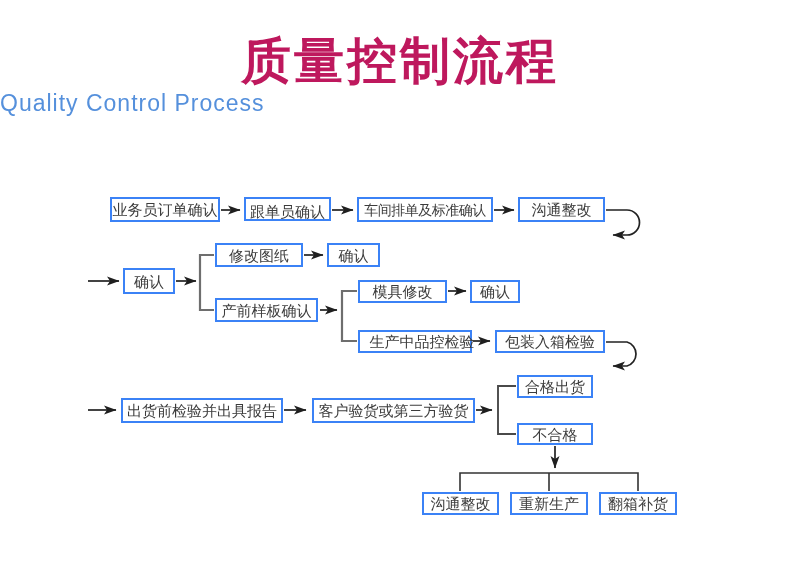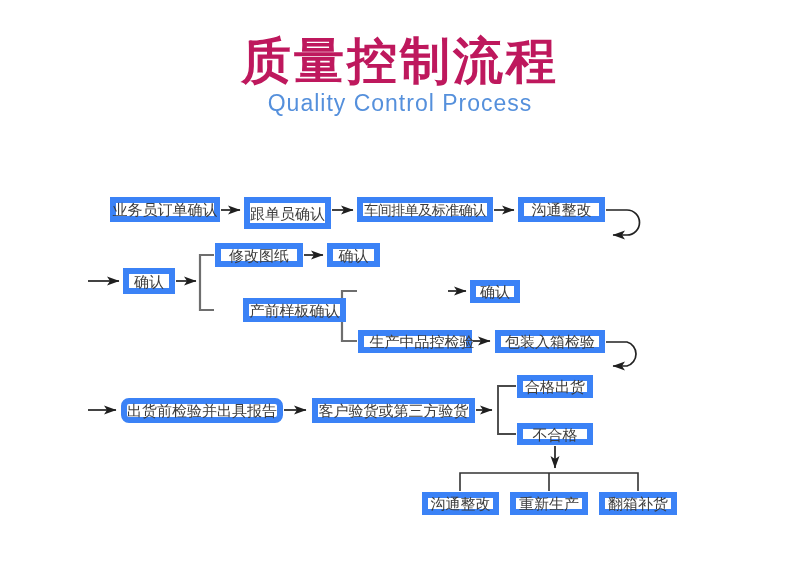--- a/index.html
+++ b/index.html
@@ -11,28 +11,27 @@
     font-family:"Liberation Sans", sans-serif;
   }
   .page-title{
     position:absolute;left:0;right:0;top:36px;
     margin:0;text-align:center;
     font-size:50px;line-height:1.0;font-weight:800;
     letter-spacing:3px;color:#be185d;
   }
   .page-subtitle{
     position:absolute;left:0;right:0;top:92px;
-    text-align:center;
     font-size:23px;line-height:1.0;font-weight:400;
     letter-spacing:1px;color:#5590dc;
   }
   .connectors{position:absolute;left:0;top:0;width:800px;height:570px;}
   .node{
     position:absolute;box-sizing:border-box;
-    background:#fff;border:6px solid #3b82f6;
+    background:#fff;border:2px solid #3b82f6;
     display:flex;align-items:center;justify-content:center;
     font-size:15px;color:#3c3c3c;white-space:nowrap;
     line-height:1;
   }
   .node.tight{font-size:14px;letter-spacing:-0.5px;}
 </style>
 </head>
 <body>
 
 <div class="page">
@@ -71,53 +70,56 @@
     </g>
 
     <path d="M516,386 H498 V434 H516" stroke="#4a4a4a" stroke-width="1.9" fill="none"></path>
 
     <path d="M460,491 V473 H638 V491 M549,473 V491" stroke="#333333" stroke-width="1.6" fill="none"></path>
   </svg>
 
   <div class="node" style="left:110px;top:197px;width:110px;height:25px;">
     <span>业务员订单确认</span>
   </div>
-  <div class="node" style="left:244px;top:197px;width:87px;height:32px;">
+  <div class="node" style="left:244px;top:197px;width:87px;height:24px;align-items:flex-end;">
     <span>跟单员确认</span>
   </div>
   <div class="node tight" style="left:357px;top:197px;width:136px;height:25px;">
     <span>车间排单及标准确认</span>
   </div>
   <div class="node" style="left:518px;top:197px;width:87px;height:25px;">
     <span>沟通整改</span>
   </div>
 
   <div class="node" style="left:123px;top:268px;width:52px;height:26px;">
     <span>确认</span>
   </div>
   <div class="node" style="left:215px;top:243px;width:88px;height:24px;">
     <span>修改图纸</span>
   </div>
   <div class="node" style="left:327px;top:243px;width:53px;height:24px;">
     <span>确认</span>
   </div>
-  <div class="node" style="left:215px;top:298px;width:103px;height:24px;margin-left:28px;">
+  <div class="node" style="left:215px;top:298px;width:103px;height:24px;">
     <span>产前样板确认</span>
+  </div>
+  <div class="node" style="left:358px;top:280px;width:89px;height:23px;">
+    <span>模具修改</span>
   </div>
   <div class="node" style="left:470px;top:280px;width:50px;height:23px;">
     <span>确认</span>
   </div>
   <div class="node" style="left:358px;top:330px;width:114px;height:23px;padding-left:14px;">
     <span>生产中品控检验</span>
   </div>
   <div class="node" style="left:495px;top:330px;width:110px;height:23px;">
     <span>包装入箱检验</span>
   </div>
 
-  <div class="node" style="left:121px;top:398px;width:162px;height:25px;border-radius:8px;">
+  <div class="node" style="left:121px;top:398px;width:162px;height:25px;">
     <span>出货前检验并出具报告</span>
   </div>
   <div class="node" style="left:312px;top:398px;width:163px;height:25px;">
     <span>客户验货或第三方验货</span>
   </div>
   <div class="node" style="left:517px;top:375px;width:76px;height:23px;">
     <span>合格出货</span>
   </div>
   <div class="node" style="left:517px;top:423px;width:76px;height:22px;">
     <span>不合格</span>

